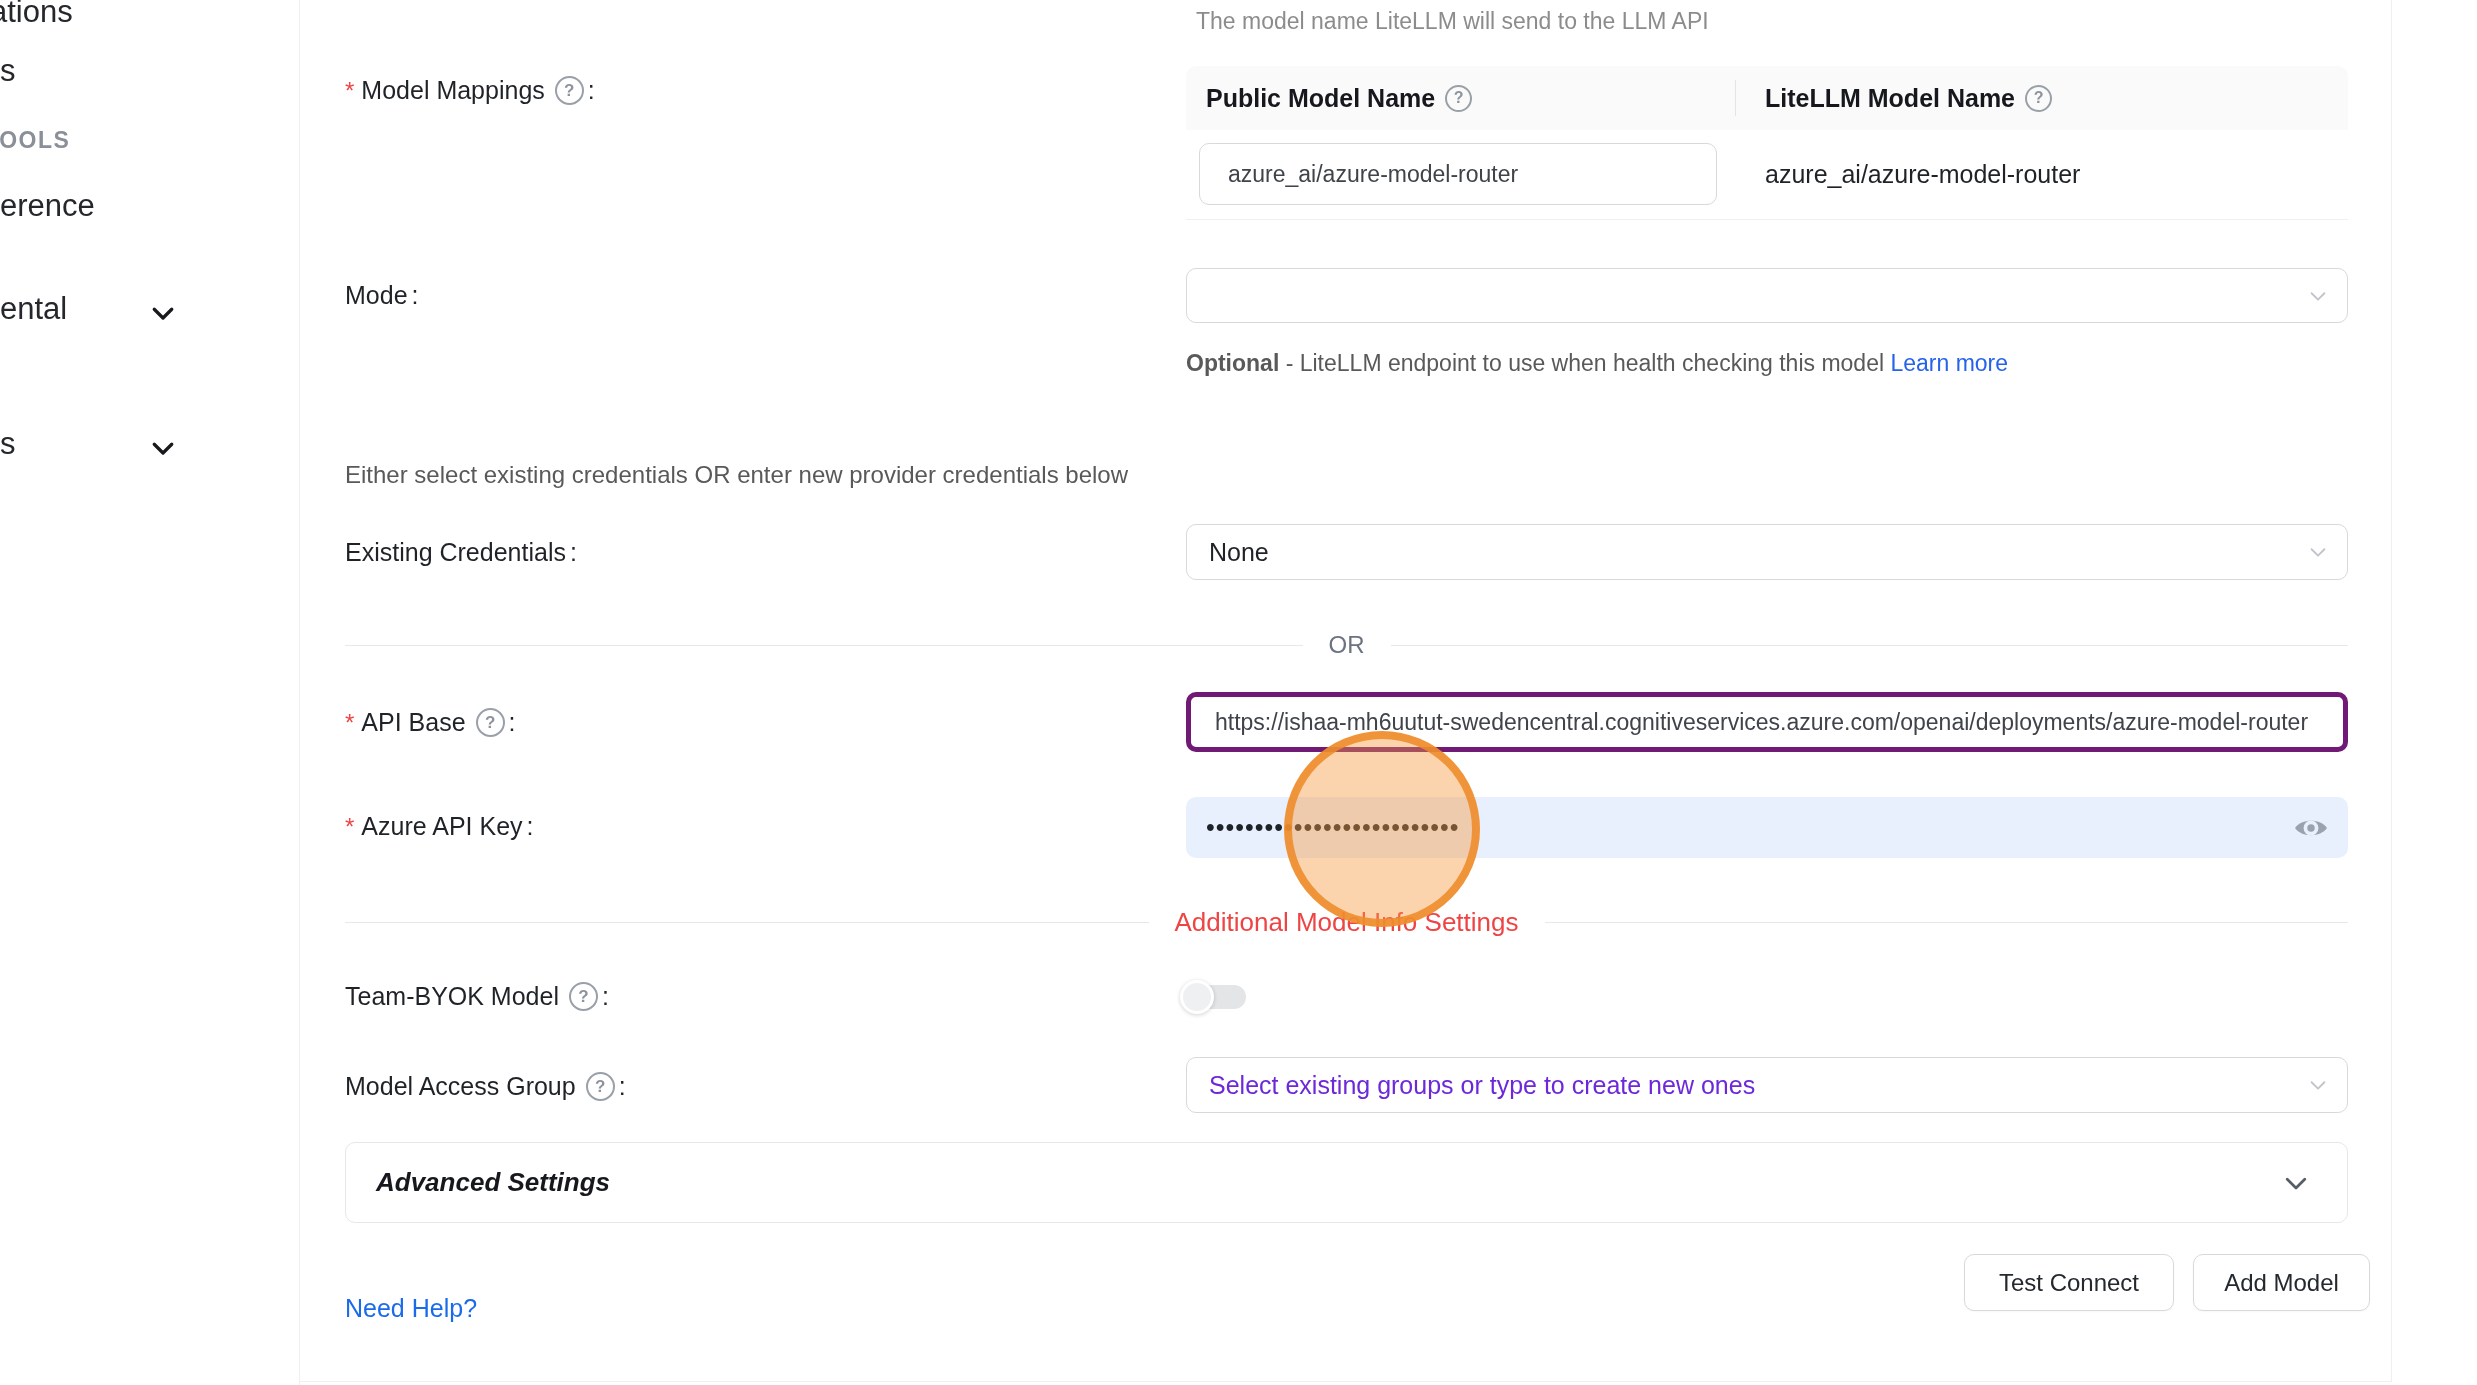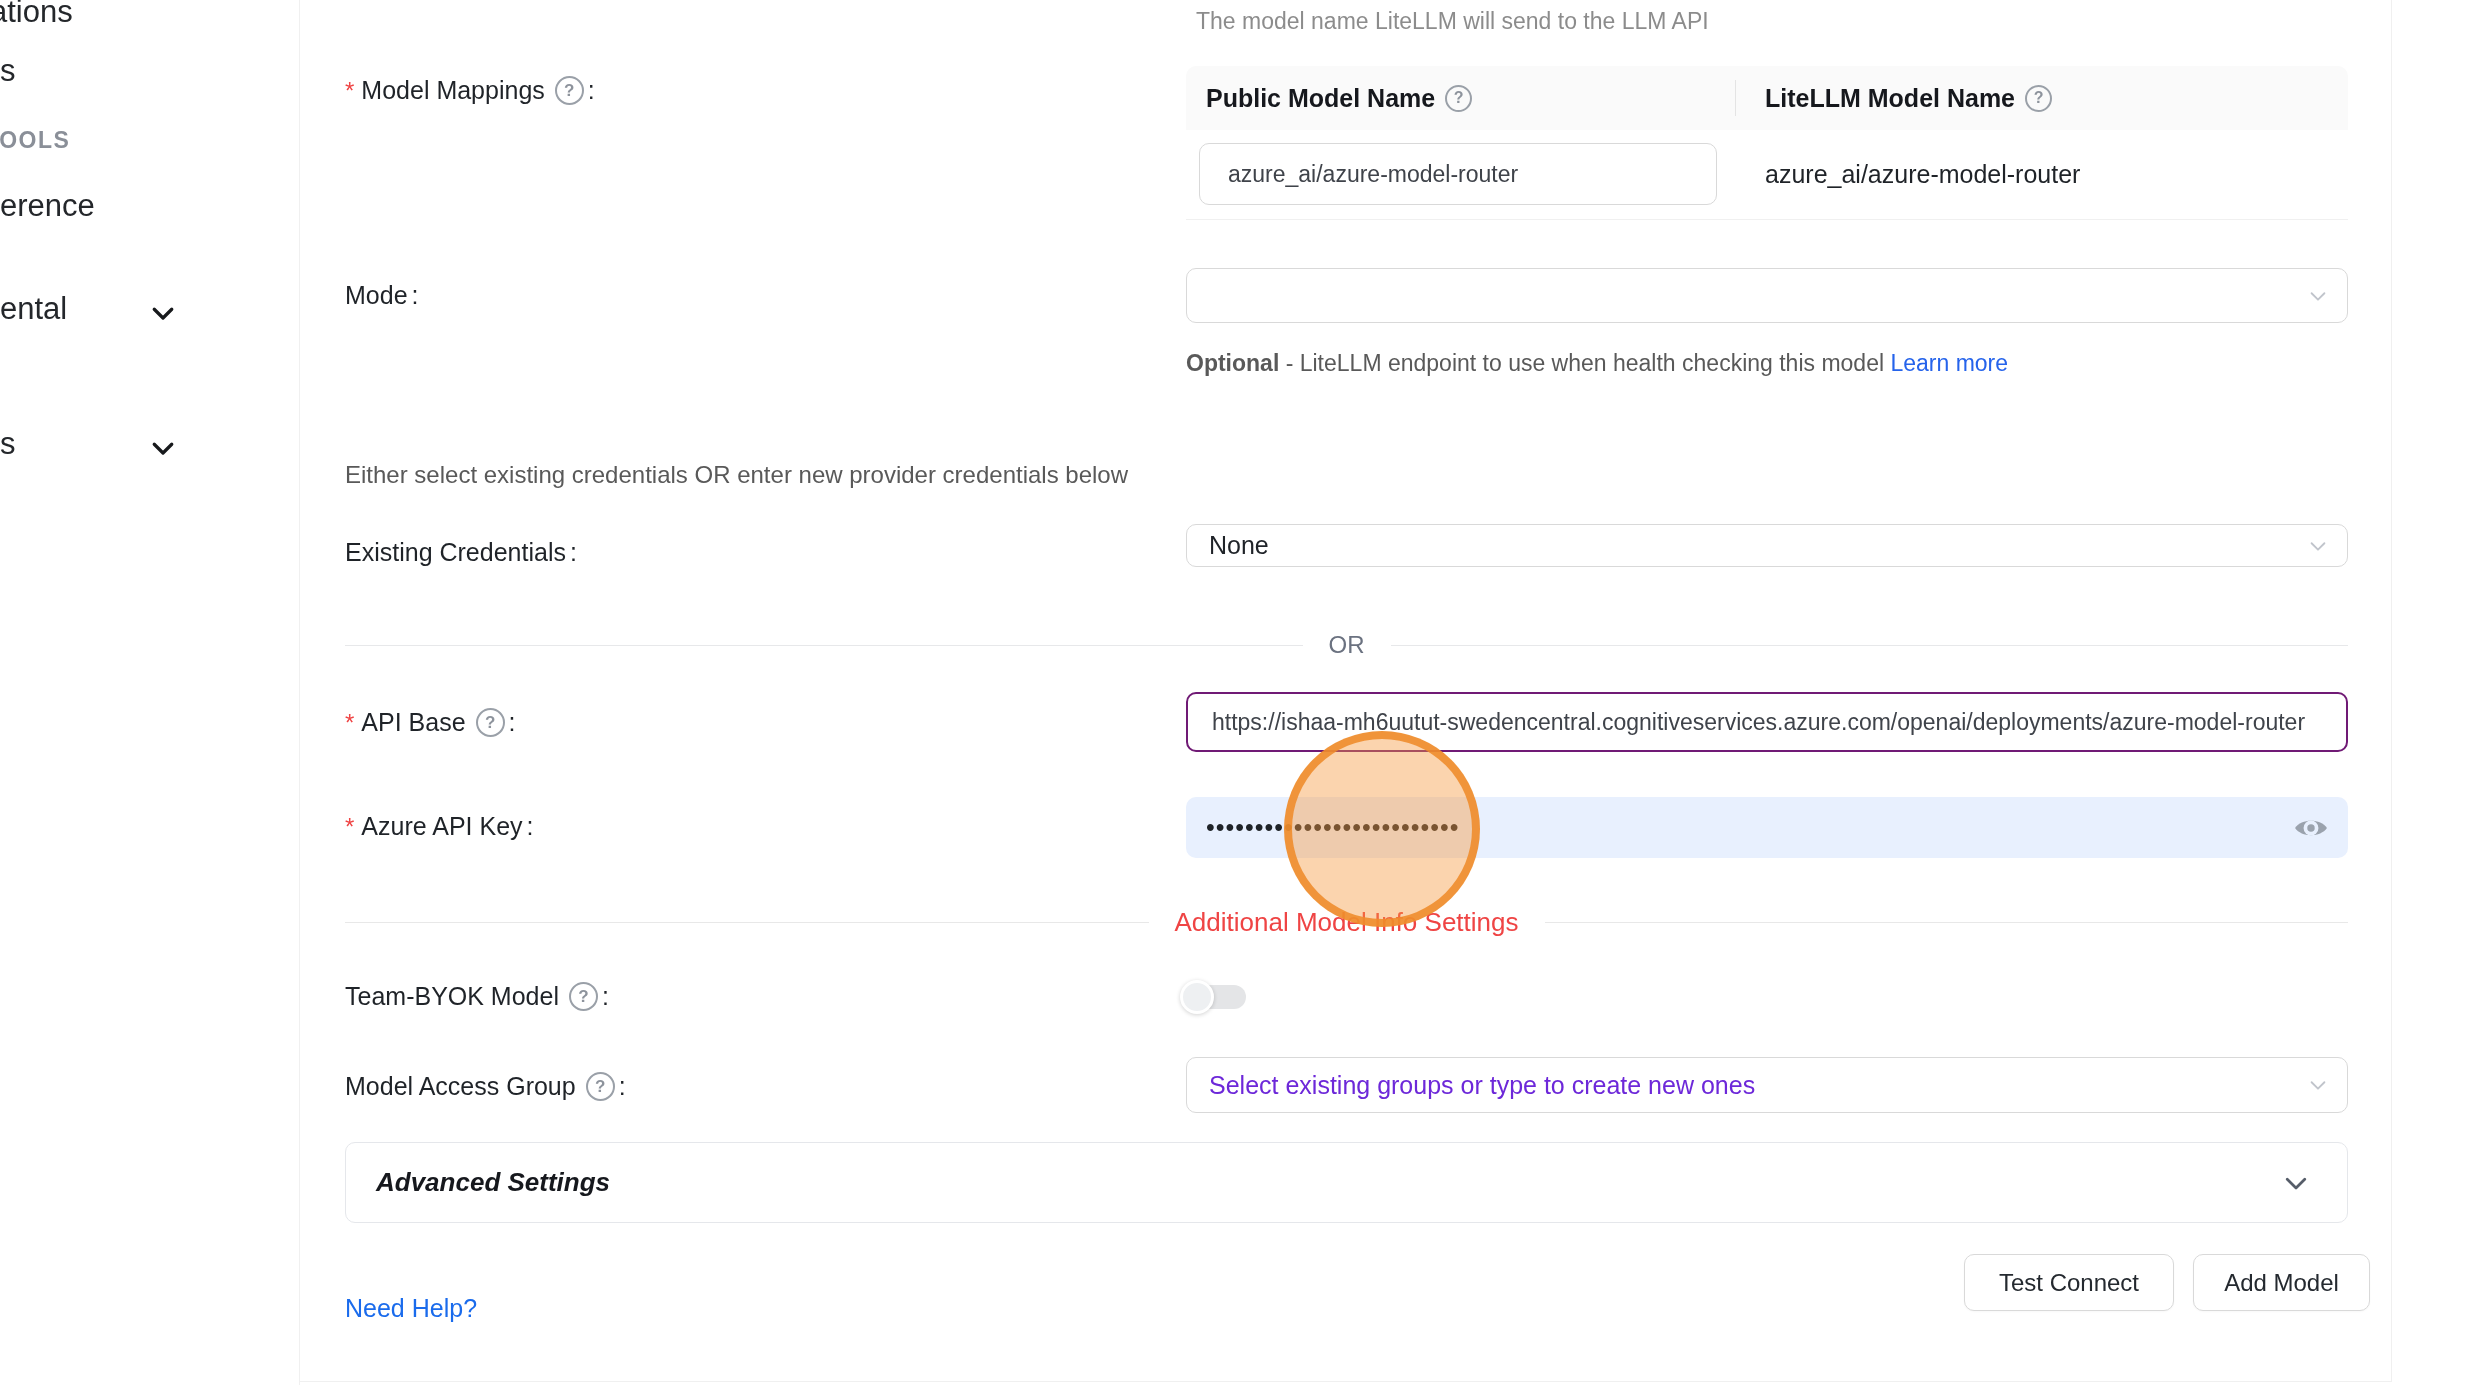--- a/index.html
+++ b/index.html
@@ -30,21 +30,21 @@
   .mm-th.c2 { flex:1; padding-left:30px; }
   .mm-head-divider { position:absolute; left:549px; top:14px; width:1px; height:36px; background:#e4e4e4; }
   .mm-input { position:absolute; left:13px; top:77px; width:518px; height:62px; border:1px solid #d9d9d9; border-radius:10px; background:#fff; font-size:23px; color:#3f434a; line-height:60px; padding:0 28px; white-space:nowrap; overflow:hidden; }
   .mm-val { position:absolute; left:579px; top:77px; height:62px; line-height:62px; font-size:25px; color:#1f2328; white-space:nowrap; }
 
   .select-box { position:absolute; background:#fff; border:1px solid #d9d9d9; border-radius:10px; display:flex; align-items:center; padding:0 56px 0 22px; }
   .select-box .sel-text { font-size:25px; color:#1f2328; white-space:nowrap; overflow:hidden; }
   .select-box .sel-placeholder { font-size:25px; color:#6d28d9; white-space:nowrap; overflow:hidden; }
   .sel-chevron { position:absolute; right:18px; top:50%; transform:translateY(-50%); color:#c0c4cb; display:flex; }
 
-  .text-input { position:absolute; background:#fff; border:2px solid #701a75; border-radius:10px; font-size:23px; color:#3f434a; white-space:nowrap; overflow:hidden; display:flex; align-items:center; padding:0 24px; }
+  .text-input { position:absolute; background:#fff; border:5px solid #701a75; border-radius:10px; font-size:23px; color:#3f434a; white-space:nowrap; overflow:hidden; display:flex; align-items:center; padding:0 24px; }
 
   .divider-row { position:absolute; display:flex; align-items:center; }
   .divider-row .line { flex:1; height:1px; background:#e7e8ea; }
   .divider-row .div-text { padding:0 26px; white-space:nowrap; }
   .or-text { font-size:24px; color:#6b7280; }
   .section-text { font-size:26px; color:#ef4444; }
 
   .pw-field { position:absolute; left:1186px; top:797px; width:1162px; height:61px; background:#e8f0fe; border-radius:10px; display:flex; align-items:center; padding:0 70px 0 20px; }
   .pw-dots { font-size:25px; letter-spacing:1px; color:#1f2328; white-space:nowrap; overflow:hidden; }
   .eye-btn { position:absolute; right:20px; top:50%; transform:translateY(-50%); display:flex; cursor:pointer; }
@@ -141,21 +141,21 @@
   <div class="mode-helper">
     <b>Optional</b><span> - LiteLLM endpoint to use when health checking this model </span><a>Learn more</a>
   </div>
 
   <div class="abs" style="left:345px; top:461px; font-size:24px; color:#595959;">Either select existing credentials OR enter new provider credentials below</div>
 
   <div class="abs form-label" style="left:345px; top:538px;">
     <span>Existing Credentials</span>
     <span class="colon">:</span>
   </div>
-  <div class="select-box" style="left:1186px; top:524px; width:1162px; height:43px;">
+  <div class="select-box" style="left:1186px; top:524px; width:1162px; height:56px;">
     <span class="sel-text">None</span>
     <span class="sel-chevron">
       <svg width="22" height="22" viewBox="0 0 24 24">
           <path d="M5 9l7 7 7-7" fill="none" stroke="currentColor" stroke-width="2" stroke-linecap="round" stroke-linejoin="round"></path>
         </svg>
     </span>
   </div>
 
   <div class="divider-row" style="left:345px; top:631px; width:2003px; height:28px;">
     <div class="line"></div>

